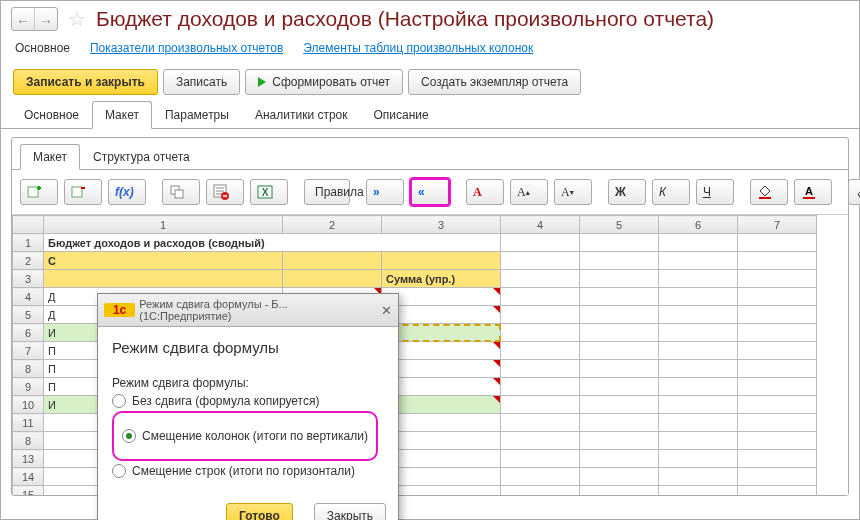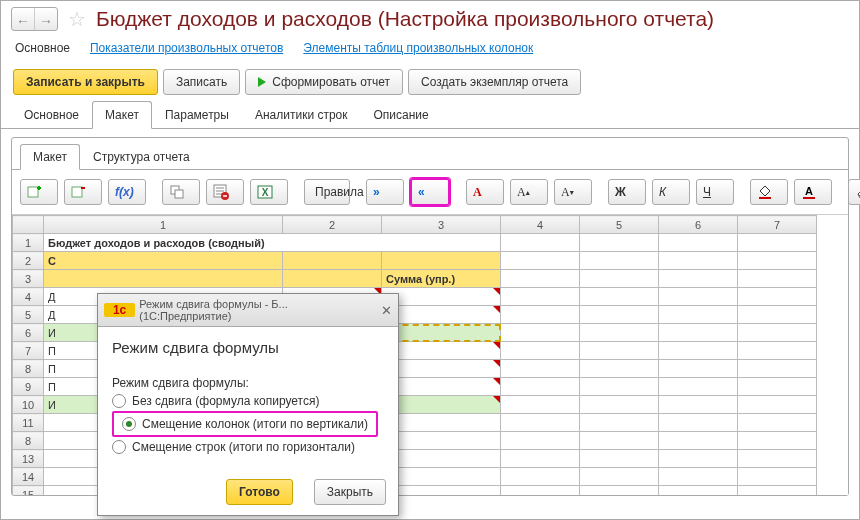--- a/index.html
+++ b/index.html
@@ -43,21 +43,21 @@
 .mark::after{content:"";position:absolute;top:0;right:0;width:0;height:0;border-top:7px solid #c00;border-left:7px solid transparent}
 .dialog{position:absolute;left:96px;top:292px;width:300px;background:#fff;border:1px solid #888;box-shadow:3px 3px 8px rgba(0,0,0,0.3);z-index:10}
 .dlg-title{background:linear-gradient(#f0f0f0,#ddd);padding:4px 6px;font-size:11px;color:#555;display:flex;align-items:center;gap:4px;border-bottom:1px solid #aaa}
 .dlg-title .x{margin-left:auto;cursor:pointer;font-size:13px;color:#666}
 .dlg-body{padding:12px 14px}
 .dlg-body h3{margin:0 0 20px;font-size:15px;font-weight:normal;color:#333}
 .dlg-body .lbl{font-size:12px;margin-bottom:1px}
 .radio{display:flex;align-items:center;gap:6px;padding:3px 0;font-size:12px}
 .radio .rb{width:12px;height:12px;border:1px solid #888;border-radius:50%;display:flex;align-items:center;justify-content:center;flex:0 0 auto}
 .radio .rb.on::after{content:"";width:6px;height:6px;background:#2a8a2a;border-radius:50%}
-.radio.high{border:2px solid #e815c5;border-radius:2px;padding:4px 8px;display:inline-flex}
+.radio.high{border:2px solid #e815c5;border-radius:10px;padding:16px 8px;display:inline-flex}
 .dlg-foot{display:flex;justify-content:flex-end;gap:21px;padding:10px 12px}
 .ic{width:16px;height:16px}
 </style>
 </head>
 <body>
 
 <div class="outer">
 
   <div class="topbar">
     <div class="navbtns">

